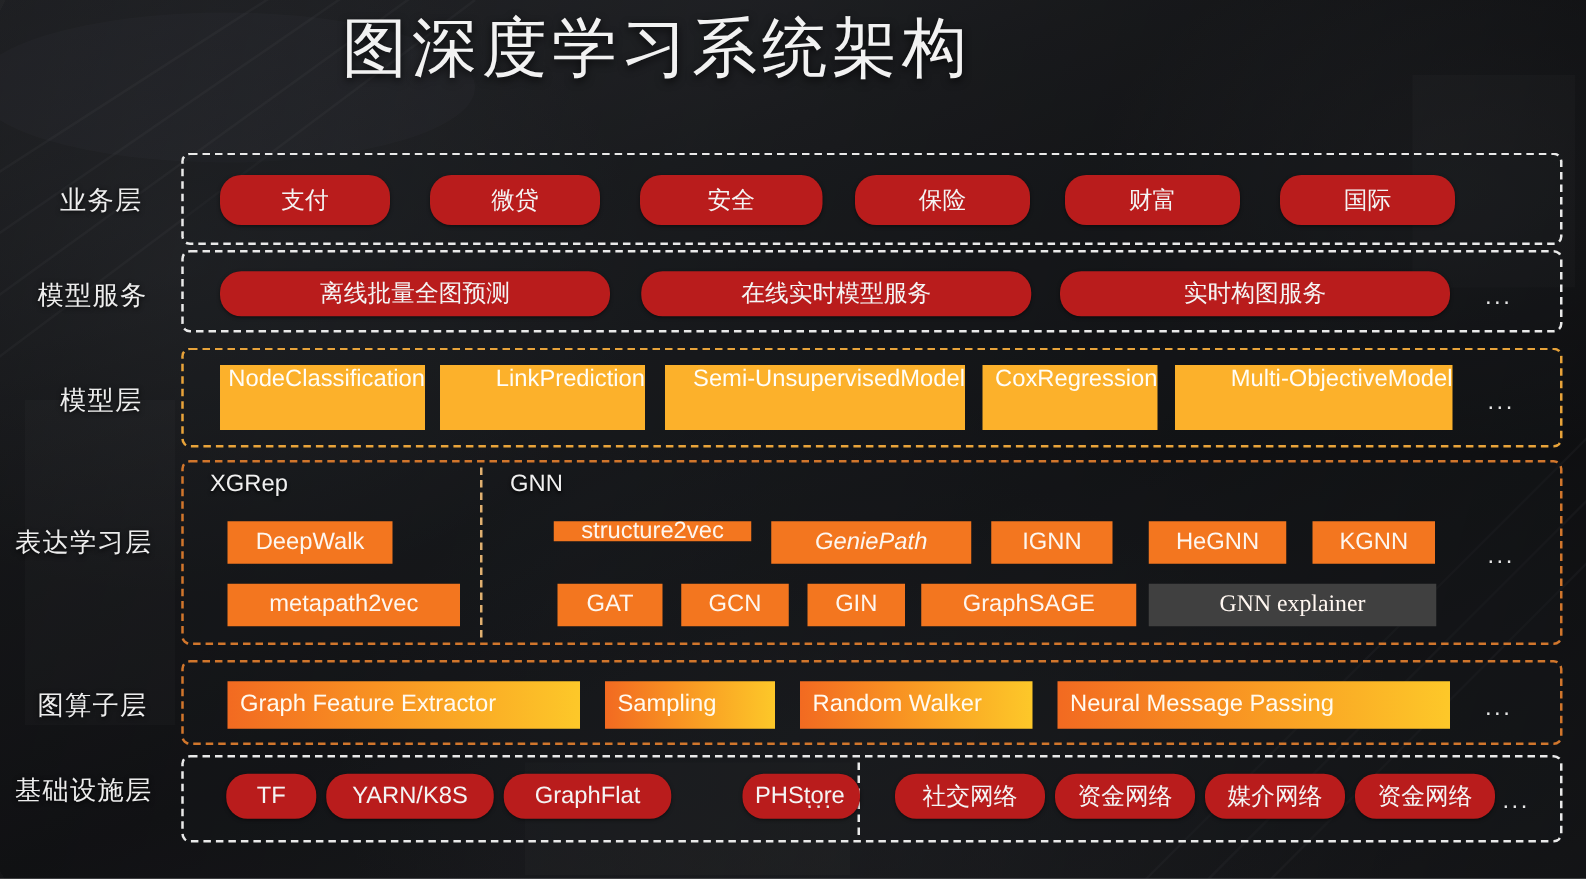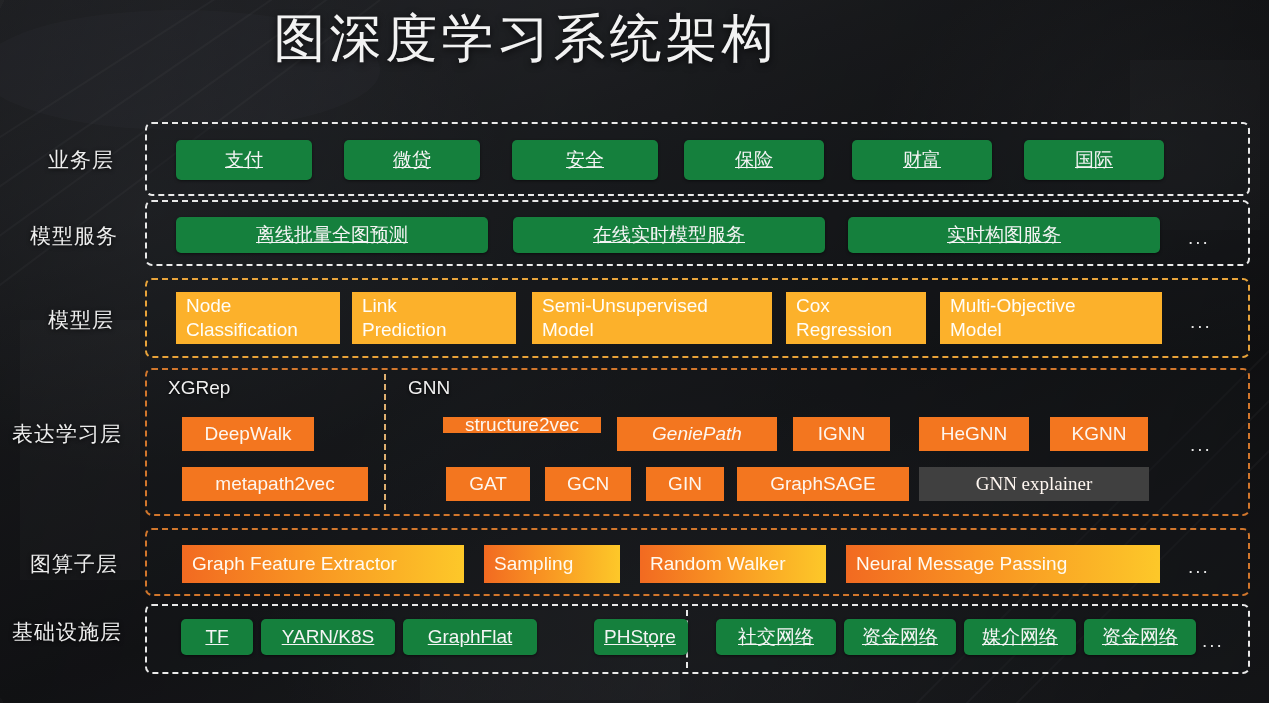--- a/index.html
+++ b/index.html
@@ -62,36 +62,35 @@
   .panel.rust  { border: 2px dashed #d1762c; border-radius: 7px; }
 
   .chip {
     position: absolute;
     display: flex; align-items: center; justify-content: center;
     color: #ffffff;
     font-size: 19px;
     white-space: nowrap;
   }
   .chip.gray {
-    background: #15803d;
-    border-radius: 5px;
+    background: #b91c1c;
+    border-radius: 17px;
     color: #f4f4f4;
     box-shadow: 0 1px 3px rgba(0,0,0,.5);
-    text-decoration: underline;
   }
   .chip.amber { background: #fcb12b; color: #fffdf7; }
   .chip.orange { background: #f3761f; color: #fdf6ef; }
   .chip.orange-light { background: #404040; color: #fff7f1; font-family: Liberation Serif, serif; }
   .chip.grad {
     background: linear-gradient(90deg, #f26a21 0%, #f89222 42%, #fdc829 100%);
     color: #fffaf0;
   }
   .chip.left  { justify-content: flex-start; padding-left: 10px; }
   .chip.multiline {
-    flex-direction: column; align-items: flex-start; justify-content: center;
+    flex-direction: row; align-items: flex-start; justify-content: flex-end;
     padding-left: 10px; line-height: 1.28;
   }
   .chip.multiline span { display: block; }
   .chip.overflowing {
     justify-content: flex-start; padding-left: 10px;
     white-space: normal; overflow: visible; align-items: flex-start;
     padding-top: 7px; line-height: 1.12; margin-left: 48px;
   }
 
   .grouplabel {

